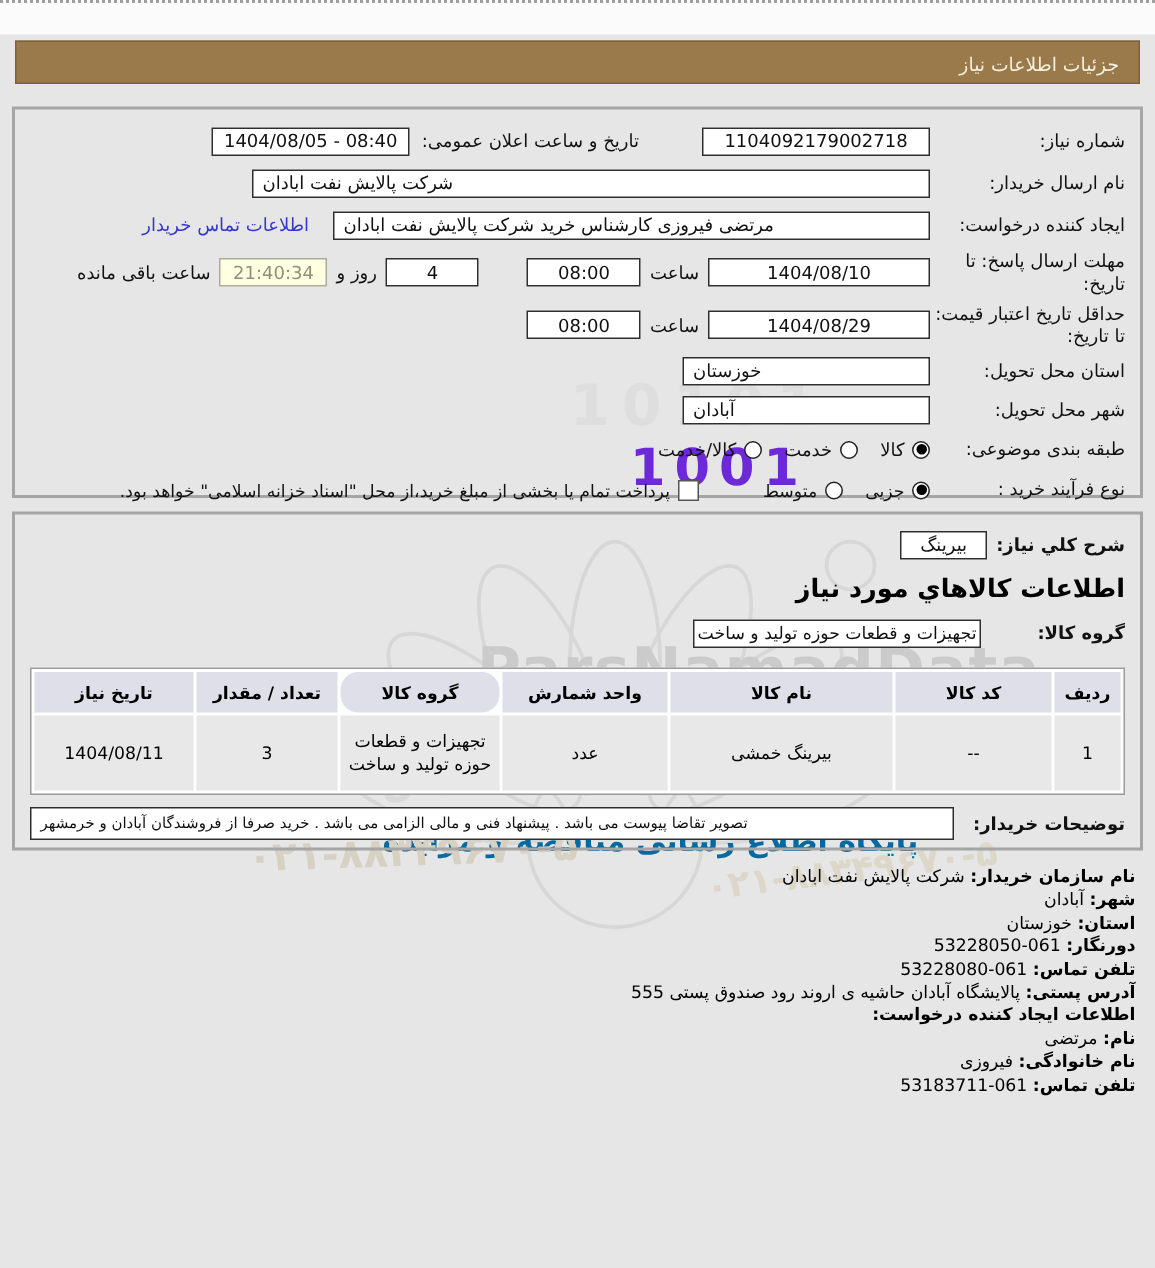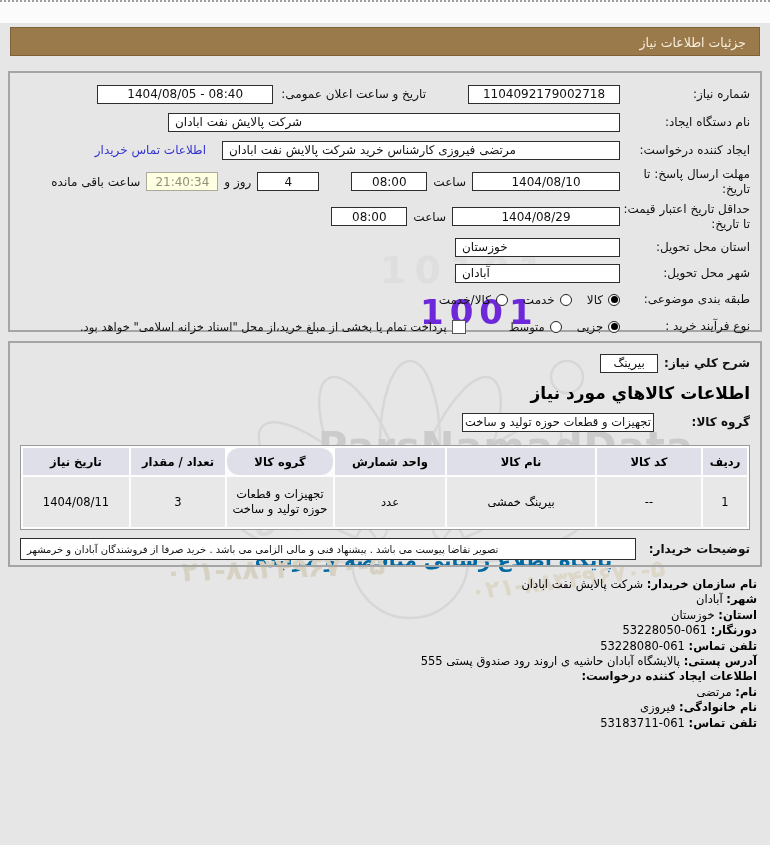--- a/index.html
+++ b/index.html
@@ -75,45 +75,45 @@
 
   <div class="title-bar">
     <span>جزئیات اطلاعات نیاز</span>
   </div>
 
   <div class="panel" id="panel1">
     <div class="f-row" style="height:28px;">
       <span class="f-label">شماره نیاز:</span>
       <span class="vbox" style="width:152px;" dir="ltr">1104092179002718</span>
       <span style="margin-right:42px;">تاریخ و ساعت اعلان عمومی:</span>
-      <span class="vbox" style="width:176px;margin-right:8px;" dir="ltr">1404/08/05 - 08:40</span>
+      <span class="vbox" style="width:132px;margin-right:8px;" dir="ltr">1404/08/05 - 08:40</span>
     </div>
     <div class="f-row" style="height:28px;">
-      <span class="f-label">نام دستگاه ایجاد:</span>
+      <span class="f-label">نام ارسال خریدار:</span>
       <span class="vbox right" style="width:452px;">شرکت پالایش نفت ابادان</span>
     </div>
     <div class="f-row" style="height:28px;">
       <span class="f-label">ایجاد کننده درخواست:</span>
       <span class="vbox right" style="width:398px;">مرتضی فیروزی کارشناس خرید  شرکت پالایش نفت ابادان</span>
       <a class="link" style="margin-right:16px;">اطلاعات تماس خریدار</a>
     </div>
     <div class="f-row" style="height:35px;">
       <span class="f-label">مهلت ارسال پاسخ: تا تاریخ:</span>
       <span class="vbox" style="width:148px;" dir="ltr">1404/08/10</span>
       <span style="margin:0 6px;">ساعت</span>
       <span class="vbox" style="width:76px;" dir="ltr">08:00</span>
       <span style="width:32px;"></span>
       <span class="vbox" style="width:62px;" dir="ltr">4</span>
       <span style="margin:0 6px;">روز و</span>
       <span class="vbox countdown" style="width:72px;" dir="ltr">21:40:34</span>
       <span style="margin-right:6px;">ساعت باقی مانده</span>
     </div>
     <div class="f-row" style="height:35px;">
       <span class="f-label">حداقل تاریخ اعتبار قیمت: تا تاریخ:</span>
-      <span class="vbox" style="width:168px;" dir="ltr">1404/08/29</span>
+      <span class="vbox" style="width:148px;" dir="ltr">1404/08/29</span>
       <span style="margin:0 6px;">ساعت</span>
       <span class="vbox" style="width:76px;" dir="ltr">08:00</span>
     </div>
     <div class="f-row" style="height:26px;">
       <span class="f-label">استان محل تحویل:</span>
       <span class="vbox right" style="width:165px;">خوزستان</span>
     </div>
     <div class="f-row" style="height:26px;">
       <span class="f-label">شهر محل تحویل:</span>
       <span class="vbox right" style="width:165px;">آبادان</span>

